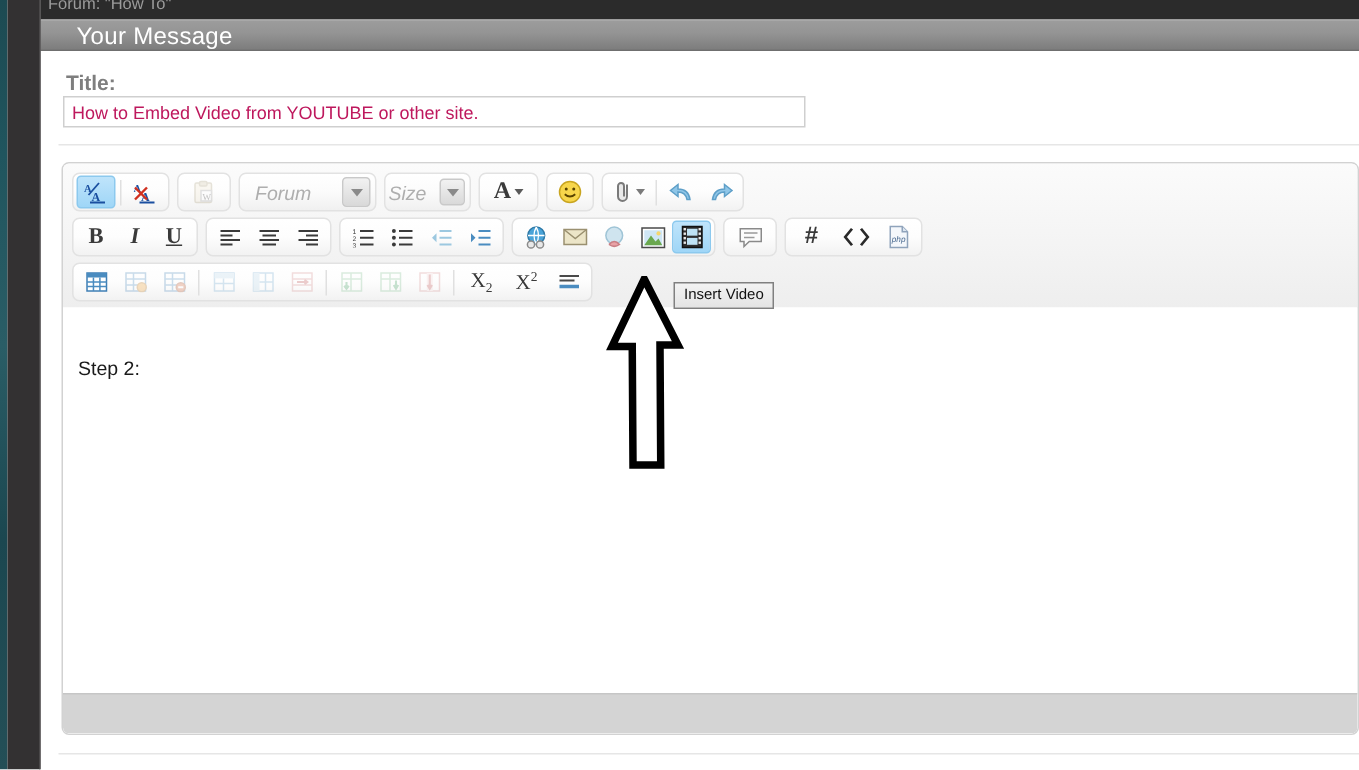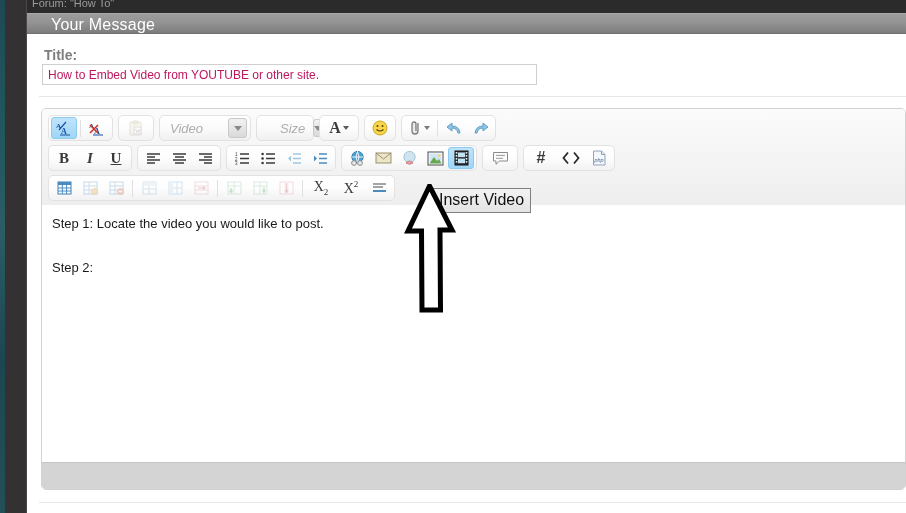--- a/index.html
+++ b/index.html
@@ -235,24 +235,24 @@
   #bottom-divider {
     position: absolute;
     left: 12px; top: 468px;
     width: 867px; height: 1px;
     background: #e6e6e6;
   }
 
   
   #insert-video-tooltip {
     position: absolute;
-    left: 432px; top: 188px;
+    left: 449px; top: 188px;
     background: linear-gradient(to bottom,#f3f3f3 0%, #e4e4e4 100%);
     border: 1px solid #808080;
-    font-size: 16px;
+    font-size: 10px;
     color: #111111;
     padding: 2px 6px 3px 6px;
     white-space: nowrap;
     z-index: 40;
   }
 
   
   #annotation-arrow {
     position: absolute;
     left: 403px; top: 184px;
@@ -314,25 +314,25 @@
             <svg width="16" height="16" viewBox="0 0 16 16">
               <rect x="2" y="2" width="11" height="13" rx="1" fill="#efe6cf" stroke="#a89b78"></rect>
               <rect x="5" y="1" width="5" height="3" rx="1" fill="#cfc4a4" stroke="#a89b78"></rect>
               <rect x="6" y="7" width="7" height="7" fill="#ffffff" stroke="#9a9a9a"></rect>
               <text x="7" y="13" font-size="6" fill="#3a3a3a" font-family="Liberation Serif, serif">W</text>
             </svg>
           </div>
         </div>
 
         <div class="tb-dropdown" style="width:92px;">
-          <span class="dd-label">Video</span>
+          <span class="dd-label">Forum</span>
           <span class="dd-arrow"></span>
         </div>
 
-        <div class="tb-dropdown" style="width:58px;padding-left:23px;">
+        <div class="tb-dropdown" style="width:58px;padding-left:2px;">
           <span class="dd-label">Size</span>
           <span class="dd-arrow small"></span>
         </div>
 
         <div class="btn-group" style="padding:0 4px;">
           <div class="tb-btn wide">
             <span class="bold-g" style="font-size:16px;">A</span>
             <span style="margin-left:2px;border-left:3px solid transparent;border-right:3px solid transparent;border-top:4px solid #5a5a5a;"></span>
           </div>
         </div>
@@ -657,21 +657,20 @@
                   <line x1="1" y1="5" x2="11" y2="5"></line>
                 </g>
               <line x1="1" y1="9" x2="14" y2="9" stroke="#4a8cc0" stroke-width="2.2"></line>
             </svg>
           </div>
         </div>
       </div>
     </div>
 
     <div id="message-body">
-      <div id="body-line-1">Step 1: Locate the video you would like to post.</div>
       <div id="body-line-2">Step 2:</div>
     </div>
 
     <div id="editor-footer"></div>
   </div>
 
   <div id="bottom-divider"></div>
 </div>
 
 <div id="insert-video-tooltip">Insert Video</div>

